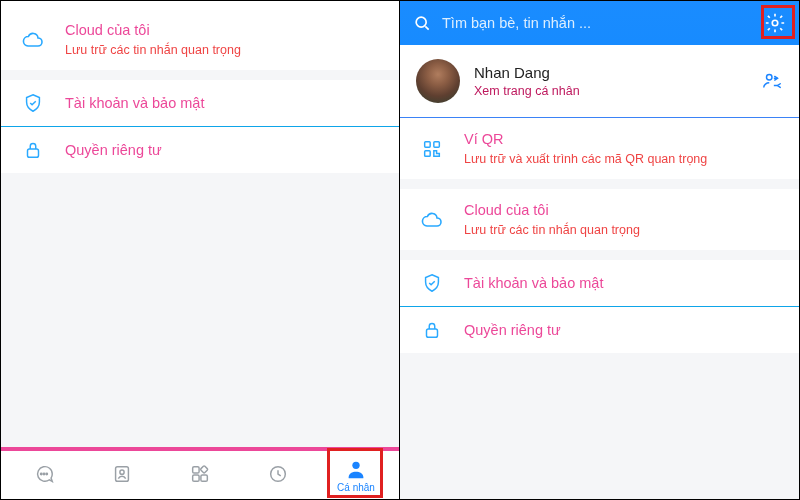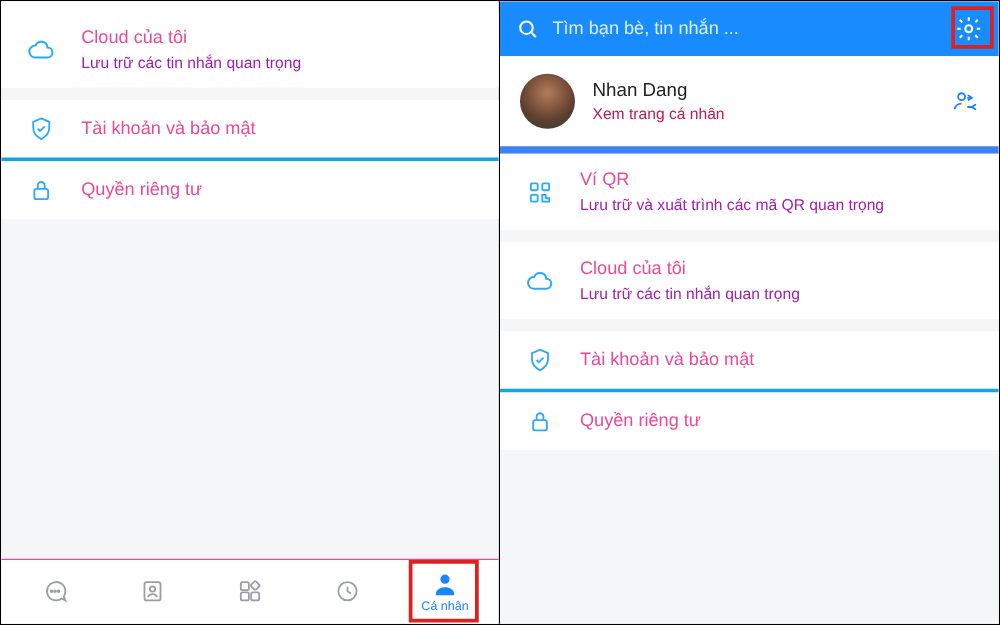--- a/index.html
+++ b/index.html
@@ -26,21 +26,21 @@
     overflow: hidden;
   }
   .pane-left { border-right: 1px solid #000; }
   .section {
     background: #fff;
   }
   .item {
     display: flex;
     align-items: center;
     padding: 12px 16px 12px 18px;
-    border-bottom: 3px solid #0ea5e9;
+    border-bottom: 1px solid #0ea5e9;
     background: #fff;
     position: relative;
   }
   .item:last-child { border-bottom: none; }
   .item .ic {
     width: 28px;
     flex: 0 0 28px;
     margin-right: 18px;
     display: flex;
     align-items: center;
@@ -50,35 +50,35 @@
     flex: 1;
     min-width: 0;
   }
   .item .title {
     font-size: 14.5px;
     color: #ec4899;
     line-height: 1.3;
   }
   .item .sub {
     font-size: 12.5px;
-    color: #a21caf;
+    color: #ef4444;
     margin-top: 2px;
     line-height: 1.3;
   }
   .gap {
     height: 10px;
     background: #f5f6f8;
   }
   .grow { flex: 1; background: #f5f6f8; }
 
   
   .nav {
     height: 52px;
     background: #fff;
-    border-top: 1px solid #ec4899;
+    border-top: 4px solid #ec4899;
     display: flex;
     align-items: center;
     justify-content: space-around;
     padding: 0 4px;
   }
   .nav-item {
     flex: 1;
     display: flex;
     flex-direction: column;
     align-items: center;
@@ -113,21 +113,21 @@
     width: 28px; height: 28px;
     display:flex; align-items:center; justify-content:center;
   }
 
   
   .profile {
     background: #fff;
     display: flex;
     align-items: center;
     padding: 14px 16px;
-    border-bottom: 6px solid #3b82f6;
+    border-bottom: 1px solid #3b82f6;
     position: relative;
   }
   .avatar {
     width: 44px; height:44px;
     border-radius: 50%;
     background: radial-gradient(circle at 50% 35%, #b07d5e 0%, #8b5d44 30%, #5f3f30 60%, #2c3e2f 100%);
     margin-right: 14px;
   }
   .profile .ptxt { flex:1; }
   .profile .pname {

